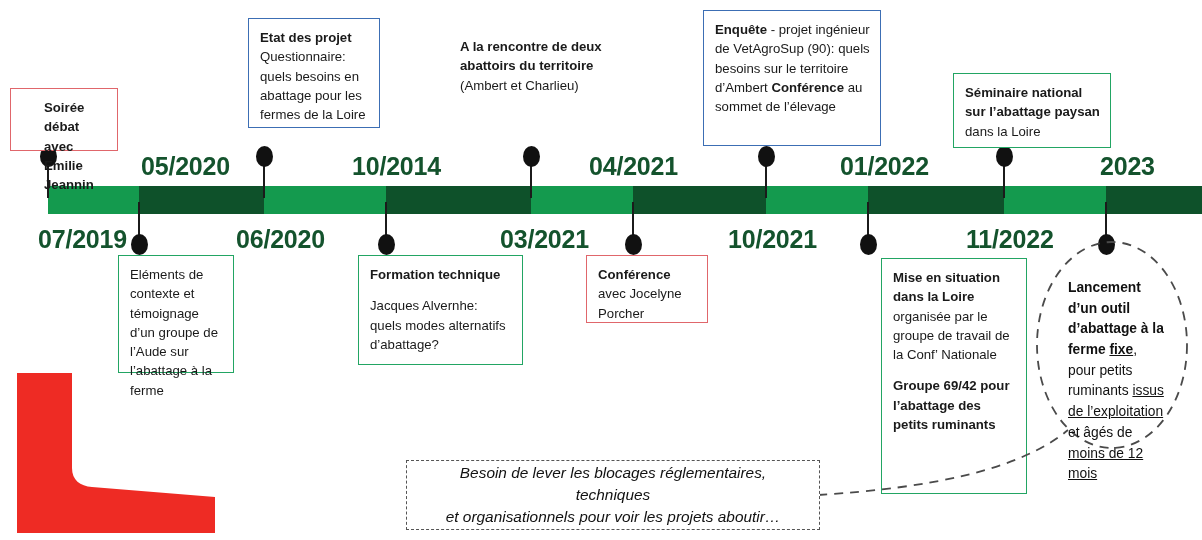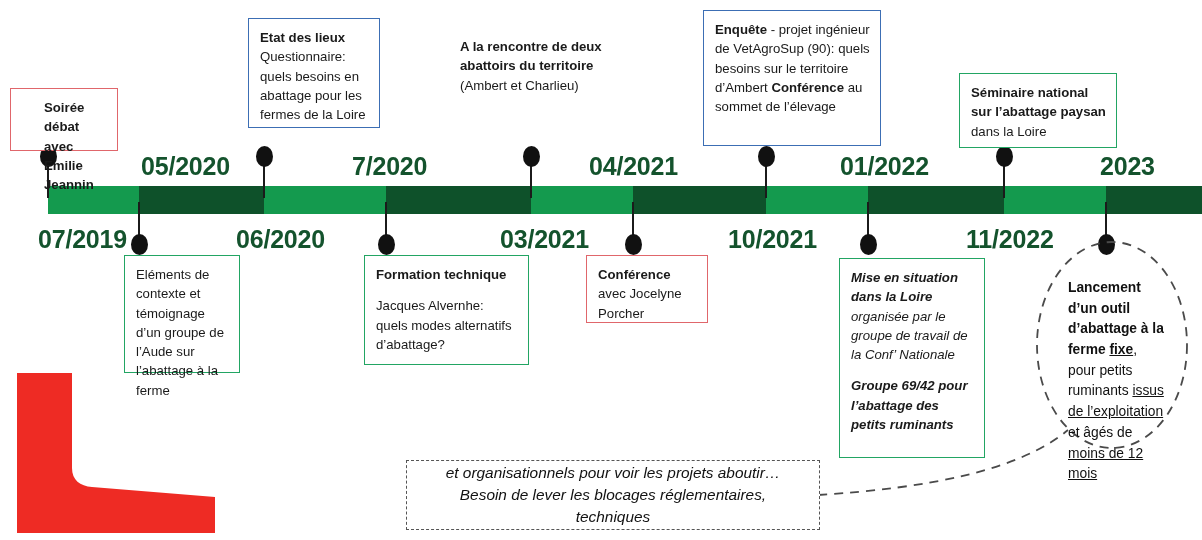--- a/index.html
+++ b/index.html
@@ -35,21 +35,21 @@
     position:absolute;
     box-sizing:border-box;
     background:#ffffff;
     font-size:13.2px;
     line-height:1.46;
     color:#1a1a1a;
     padding:9px 10px 9px 11px;
   }
   .note.bordered{border:1.6px solid #888;}
   .note.blue{border-color:#3c6eb4;}
-  .note.green{border-color:#22a563;margin-left:6px;}
+  .note.green{border-color:#22a563;}
   .note.red{border-color:#e0666b;}
   .note.plain{border:none;padding-left:2px;}
   .note b{font-weight:bold;}
   .note .gap{display:block;height:12px;}
 
   
   .ellipse-note{
     position:absolute;
     box-sizing:border-box;
     font-size:13.8px;
@@ -118,37 +118,37 @@
   <div class="stem" style="left:867px;top:202px;height:42px;"></div>
   <div class="dot" style="left:860px;top:234px;"></div>
 
   <div class="stem" style="left:1003px;top:156px;height:42px;"></div>
   <div class="dot" style="left:996px;top:146px;"></div>
 
   <div class="stem" style="left:1105px;top:202px;height:42px;"></div>
   <div class="dot" style="left:1098px;top:234px;"></div>
 
   <div class="datelbl" style="left:141px;top:152px;">05/2020</div>
-  <div class="datelbl" style="left:352px;top:152px;">7/2020</div>
+  <div class="datelbl" style="left:352px;top:152px;">10/2014</div>
   <div class="datelbl" style="left:589px;top:152px;">04/2021</div>
   <div class="datelbl" style="left:840px;top:152px;">01/2022</div>
   <div class="datelbl" style="left:1100px;top:152px;">2023</div>
 
   <div class="datelbl" style="left:38px;top:225px;">07/2019</div>
   <div class="datelbl" style="left:236px;top:225px;">06/2020</div>
   <div class="datelbl" style="left:500px;top:225px;">03/2021</div>
   <div class="datelbl" style="left:728px;top:225px;">10/2021</div>
   <div class="datelbl" style="left:966px;top:225px;">11/2022</div>
 
   <div class="note bordered red" style="left:10px;top:88px;width:108px;height:63px;padding-left:33px;">
     <b>Soirée débat avec Emilie Jeannin</b>
   </div>
 
   <div class="note bordered blue" style="left:248px;top:18px;width:132px;height:110px;">
-    <b>Etat des lieux</b>
+    <b>Etat des projet</b>
     <span>Questionnaire: quels besoins en abattage pour les fermes de la Loire</span>
   </div>
 
   <div class="note plain" style="left:458px;top:28px;width:160px;height:86px;">
     <b>A la rencontre de deux abattoirs du territoire</b><span> (Ambert et Charlieu)</span>
   </div>
 
   <div class="note bordered blue" style="left:703px;top:10px;width:178px;height:136px;">
     <b>Enquête</b><span> - projet ingénieur de VetAgroSup (90): quels besoins sur le territoire d’Ambert </span><b>Conférence</b><span> au sommet de l’élevage</span>
   </div>
@@ -164,39 +164,39 @@
   <div class="note bordered green" style="left:358px;top:255px;width:165px;height:110px;">
     <b>Formation technique</b>
     <span class="gap"></span>
     <span>Jacques Alvernhe: quels modes alternatifs d’abattage?</span>
   </div>
 
   <div class="note bordered red" style="left:586px;top:255px;width:122px;height:68px;">
     <b>Conférence</b><span> avec Jocelyne Porcher</span>
   </div>
 
-  <div class="note bordered green" style="left:833px;top:258px;width:146px;height:200px;font-style:italic;">
+  <div class="note bordered green" style="left:881px;top:258px;width:146px;height:236px;">
     <b>Mise en situation dans la Loire</b><span> organisée par le groupe de travail de la Conf’ Nationale</span>
     <span class="gap"></span>
     <b>Groupe 69/42 pour l’abattage des petits ruminants</b>
   </div>
 
   <svg class="overlay" viewBox="0 0 1202 540">
 
     <ellipse cx="1112" cy="345" rx="75" ry="103" fill="none" stroke="#4a4a4a" stroke-width="1.8" stroke-dasharray="9 7"></ellipse>
 
     <path d="M 818 495 C 930 488 1020 470 1068 430" fill="none" stroke="#4a4a4a" stroke-width="1.8" stroke-dasharray="9 7"></path>
 
     <path d="M 17 373 L 72 373 L 72 468 C 72 480 80 486 92 487 L 215 497 L 215 533 L 17 533 Z" fill="#EE2B24"></path>
   </svg>
 
   <div class="ellipse-note" style="left:1046px;top:252px;width:140px;height:180px;">
     <b>Lancement d’un outil d’abattage à la ferme </b><b><u>fixe</u></b><span>, pour petits ruminants </span><u>issus de l’exploitation</u><span> et âgés de </span><u>moins de 12 mois</u>
   </div>
 
   <div class="callout" style="left:406px;top:460px;width:414px;height:70px;">
     <div>
+      <div>Besoin de lever les blocages réglementaires, techniques</div>
       <div>et organisationnels pour voir les projets aboutir…</div>
-      <div>Besoin de lever les blocages réglementaires, techniques</div>
     </div>
   </div>
 
 </div>
 
 </body></html>

